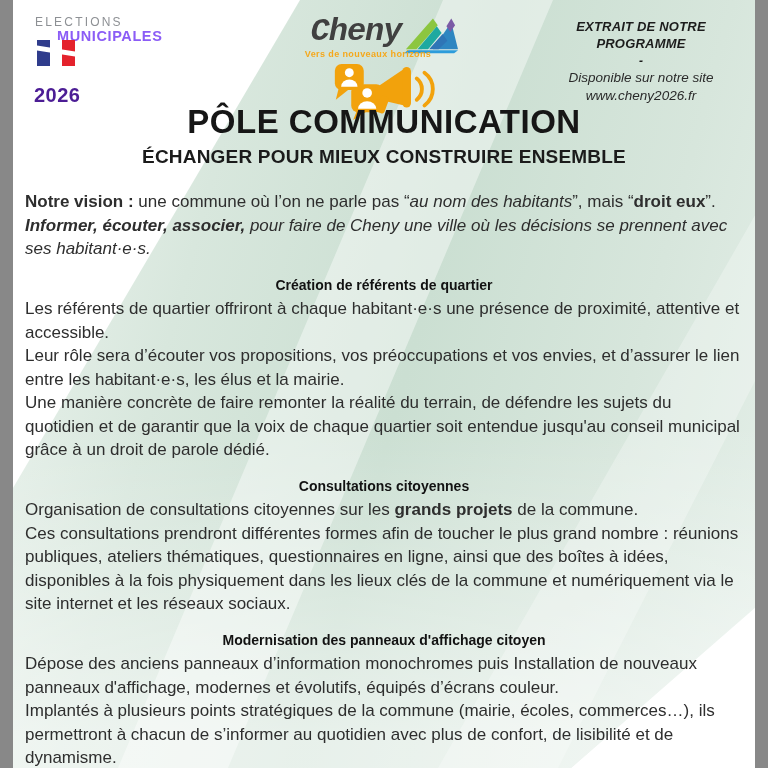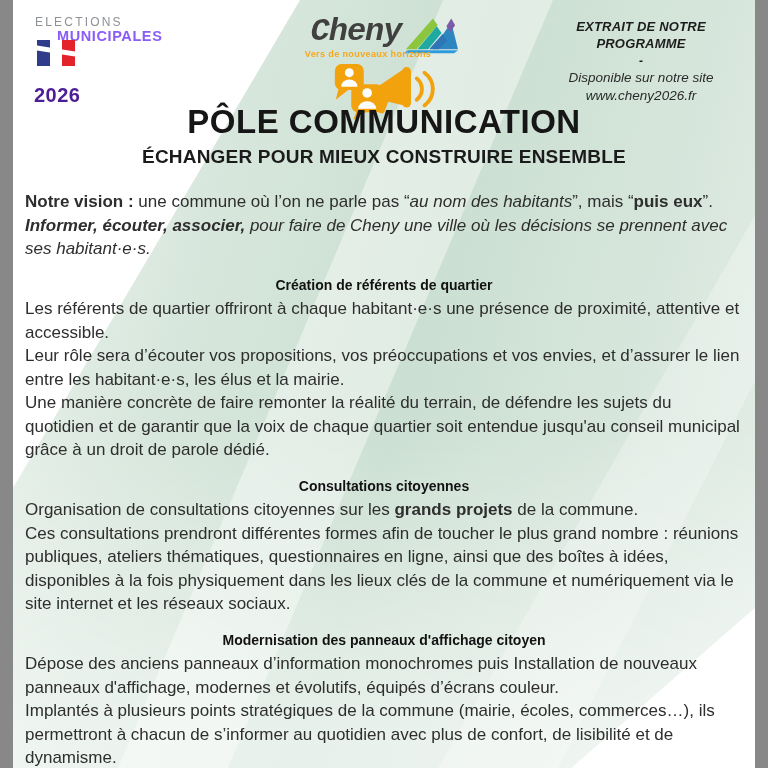--- a/index.html
+++ b/index.html
@@ -121,21 +121,21 @@
         <path d="M97 9 a21 21 0 0 1 0 34"></path>
       </g>
     </svg>
   </div>
 
   <h1 class="title">PÔLE COMMUNICATION</h1>
   <h2 class="subtitle">ÉCHANGER POUR MIEUX CONSTRUIRE ENSEMBLE</h2>
 
   <main class="content">
     <div class="vision">
-        <p class="para"><span class="r-b">Notre vision : </span><span class="r-n">une commune où l’on ne parle pas “</span><span class="r-i">au nom des habitants</span><span class="r-n">”, mais “</span><span class="r-b">puis eux</span><span class="r-n">”.</span></p>
+        <p class="para"><span class="r-b">Notre vision : </span><span class="r-n">une commune où l’on ne parle pas “</span><span class="r-i">au nom des habitants</span><span class="r-n">”, mais “</span><span class="r-b">droit eux</span><span class="r-n">”.</span></p>
         <p class="para"><span class="r-bi">Informer, écouter, associer,</span><span class="r-i"> pour faire de Cheny une ville où les décisions se prennent avec ses habitant·e·s.</span></p>
       </div>
 
     <section>
       <h3 class="sec-h">Création de référents de quartier</h3>
       <div>
           <p class="para"><span class="r-n">Les référents de quartier offriront à chaque habitant·e·s une présence de proximité, attentive et accessible.</span></p>
           <p class="para"><span class="r-n">Leur rôle sera d’écouter vos propositions, vos préoccupations et vos envies, et d’assurer le lien entre les habitant·e·s, les élus et la mairie.</span></p>
           <p class="para"><span class="r-n">Une manière concrète de faire remonter la réalité du terrain, de défendre les sujets du quotidien et de garantir que la voix de chaque quartier soit entendue jusqu'au conseil municipal grâce à un droit de parole dédié.</span></p>
         </div>

